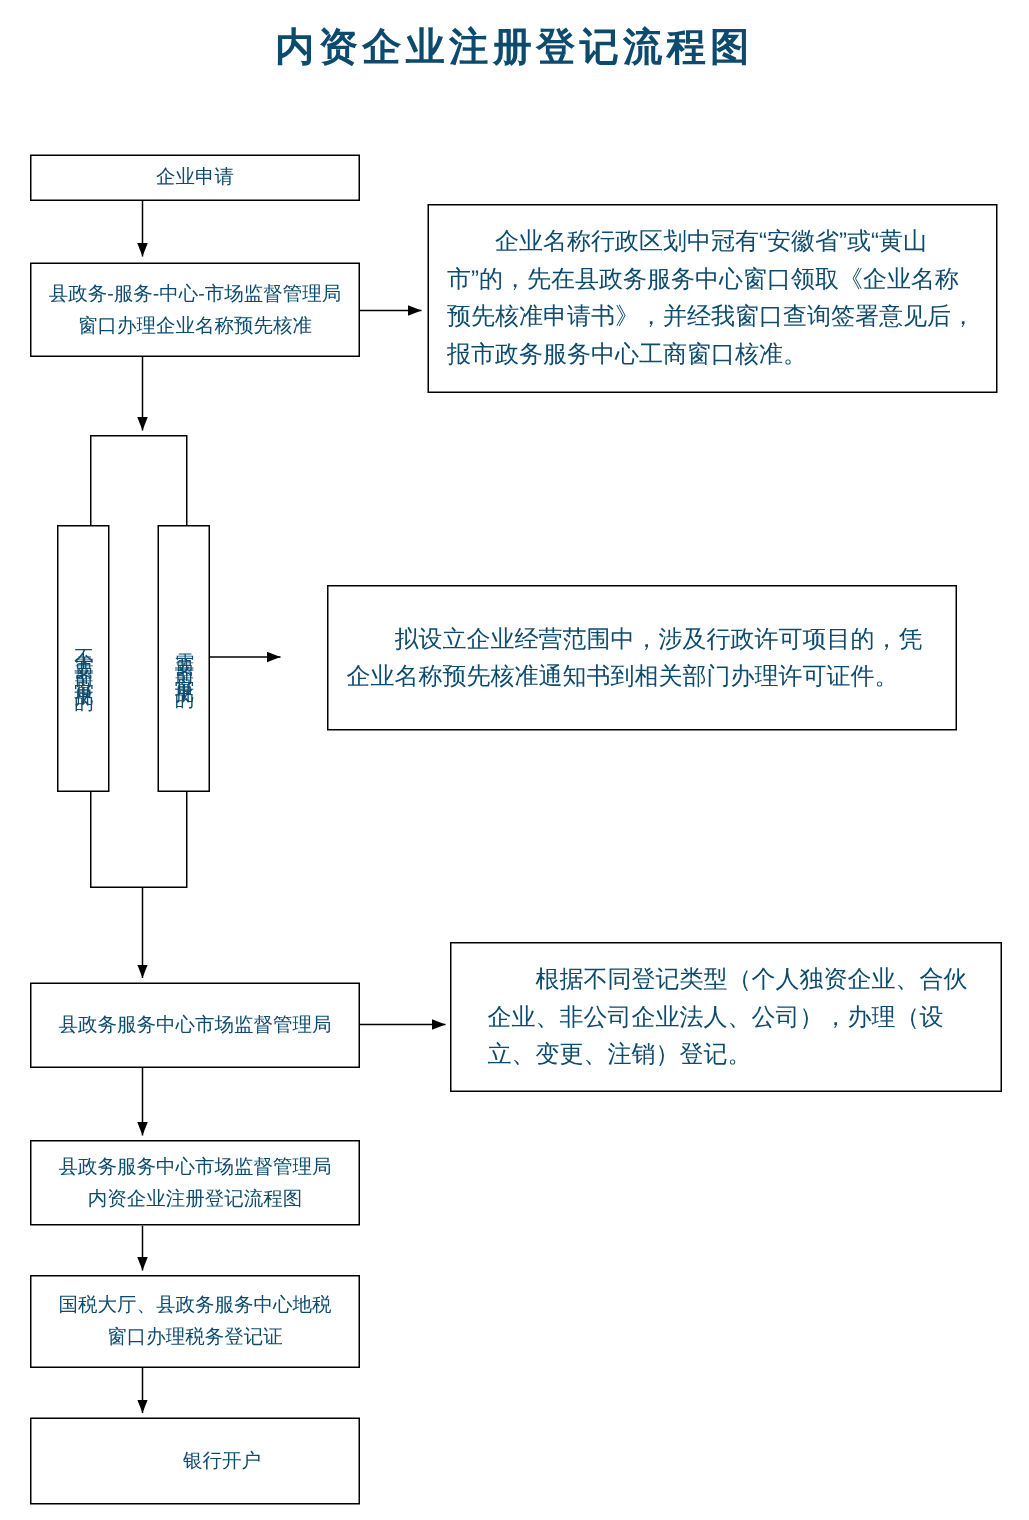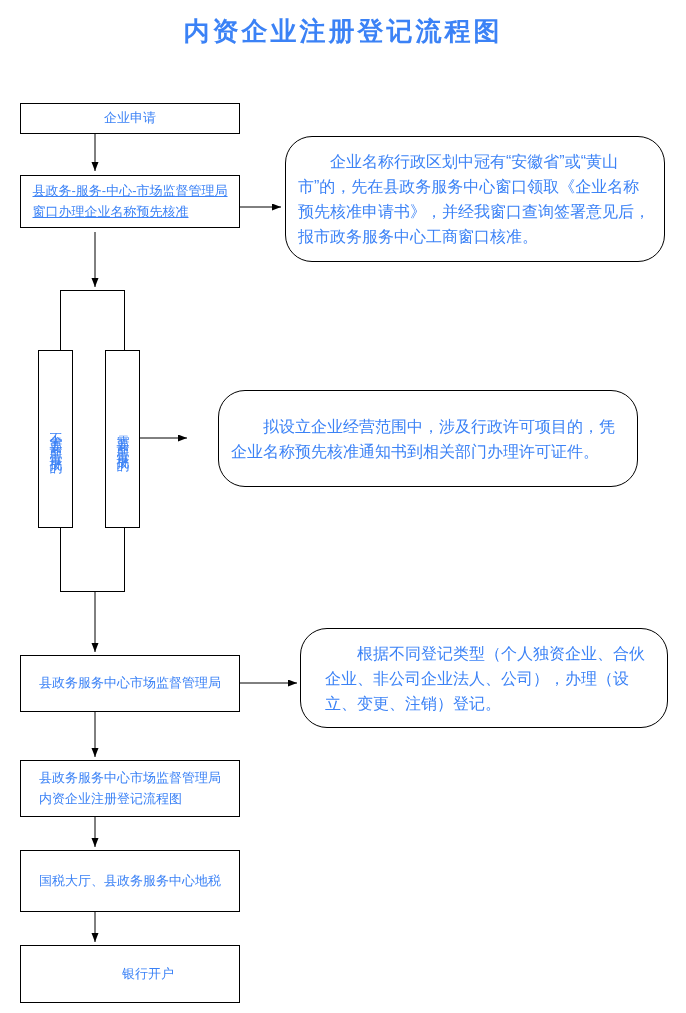--- a/index.html
+++ b/index.html
@@ -1,21 +1,21 @@
 <!DOCTYPE html>
 <html><head>
 <meta charset="utf-8">
 <style>
   html, body { margin: 0; padding: 0; background: #ffffff; }
   .canvas {
     position: relative;
     width: 686px;
     height: 1013px;
     background: #ffffff;
-    color: #3b82f6;
+    color: #0c4a6e;
     font-family: "Liberation Sans", "DejaVu Sans", sans-serif;
     overflow: hidden;
   }
   .title {
     position: absolute;
     left: 0; top: 14px;
     width: 100%;
     margin: 0;
     text-align: center;
     font-size: 26px;
@@ -32,57 +32,56 @@
     position: absolute;
     box-sizing: border-box;
     background: #ffffff;
     border: 1px solid #000000;
     z-index: 2;
   }
   .flow {
     display: flex;
     align-items: center;
     justify-content: center;
-    text-align: left;
+    text-align: center;
     font-size: 13px;
     line-height: 1.6;
   }
   .vbox {
     display: flex;
     align-items: center;
     justify-content: center;
     writing-mode: vertical-rl;
     text-orientation: upright;
     font-size: 13px;
     letter-spacing: 4px;
     text-align: center;
   }
   .note {
     display: flex;
     align-items: center;
     font-size: 16px;
     line-height: 25px;
-    border-radius: 27px;
   }
   .note p {
     margin: 0;
     padding: 0 12px;
     text-indent: 2em;
     text-align: left;
   }
   .branch-rect {
     position: absolute;
     box-sizing: border-box;
     border: 1px solid #000000;
     background: #ffffff;
     z-index: 1;
   }
   
   #apply      { left: 20px;  top: 103px; width: 220px; height: 31px; }
-  #preapproval{ left: 20px;  top: 175px; width: 220px; height: 53px; text-decoration: underline; }
+  #preapproval{ left: 20px;  top: 175px; width: 220px; height: 63px; }
   #note1      { left: 285px; top: 136px; width: 380px; height: 126px; }
   #branch     { left: 60px;  top: 290px; width: 65px;  height: 302px; }
   #noprior    { left: 38px;  top: 350px; width: 35px;  height: 178px; }
   #prior      { left: 105px; top: 350px; width: 35px;  height: 178px; }
   #note2      { left: 190px; top: 390px; width: 420px; height: 97px; margin-left: 28px; }
   #register   { left: 20px;  top: 655px; width: 220px; height: 57px; }
   #note3      { left: 300px; top: 628px; width: 368px; height: 100px; padding-left: 12px; }
   #orgcode    { left: 20px;  top: 760px; width: 220px; height: 57px; }
   #tax        { left: 20px;  top: 850px; width: 220px; height: 62px; }
   #bank       { left: 20px;  top: 945px; width: 220px; height: 58px; padding-left: 36px; }
@@ -153,20 +152,21 @@
   <div class="shape flow" id="orgcode">
     <div>
       <div>县政务服务中心市场监督管理局</div>
       <div>内资企业注册登记流程图</div>
     </div>
   </div>
 
   <div class="shape flow" id="tax">
     <div>
       <div>国税大厅、县政务服务中心地税</div>
+      <div>窗口办理税务登记证</div>
     </div>
   </div>
 
   <div class="shape flow" id="bank">
     <div>银行开户</div>
   </div>
 
 </div>
 
 </body></html>

